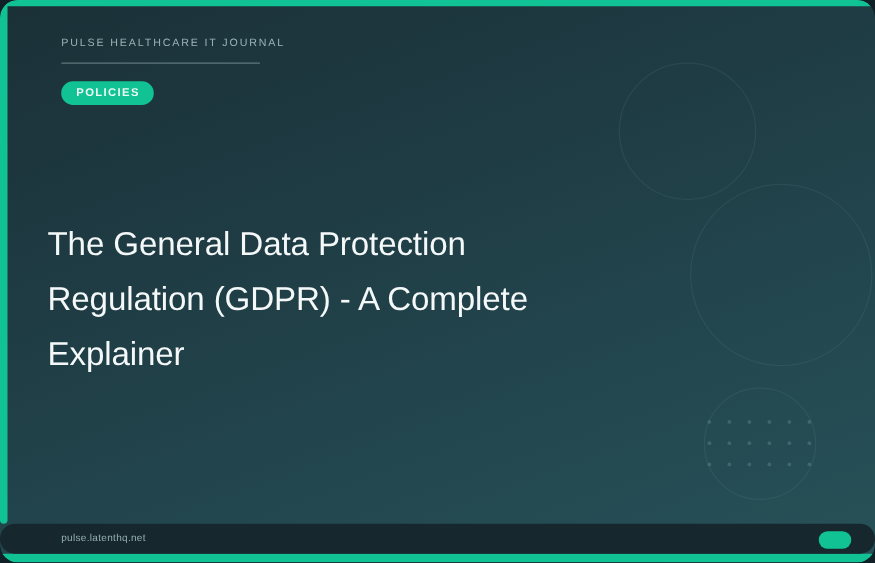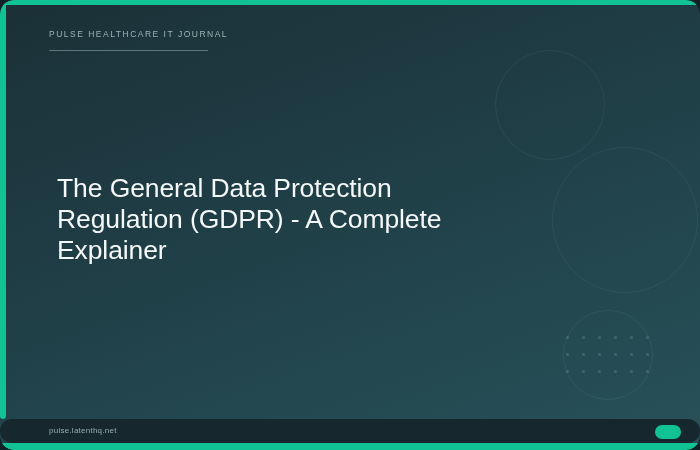--- a/index.html
+++ b/index.html
@@ -81,24 +81,24 @@
     color:#effaf5;
     font-size:9px;
     font-weight:700;
     letter-spacing:1.1px;
     line-height:1;
   }
 
   
   #title {
     position:absolute;
-    left:57px; top:173px;
+    left:38px; top:173px;
     width:430px;
     font-size:26.5px;
-    line-height:31px;
+    line-height:44px;
     font-weight:400;
     color:#f4f8f8;
     letter-spacing:-0.1px;
   }
 
   
   #footer {
     position:absolute;
     left:0; top:419px;
     width:700px; height:24px;
@@ -148,20 +148,21 @@
       <i></i>
   </div>
 
   <div id="accent-top"></div>
   <div id="accent-left"></div>
   <div id="accent-bottom"></div>
 
   <div id="header">
     <div id="kicker">PULSE HEALTHCARE IT JOURNAL</div>
     <div id="kicker-rule"></div>
+    <div id="category-badge">POLICIES</div>
   </div>
 
   <h1 id="title">The General Data Protection Regulation (GDPR) - A Complete Explainer</h1>
 
   <div id="footer">
     <div id="footer-url">pulse.latenthq.net</div>
     <div id="footer-mark"></div>
   </div>
 
 </div>

